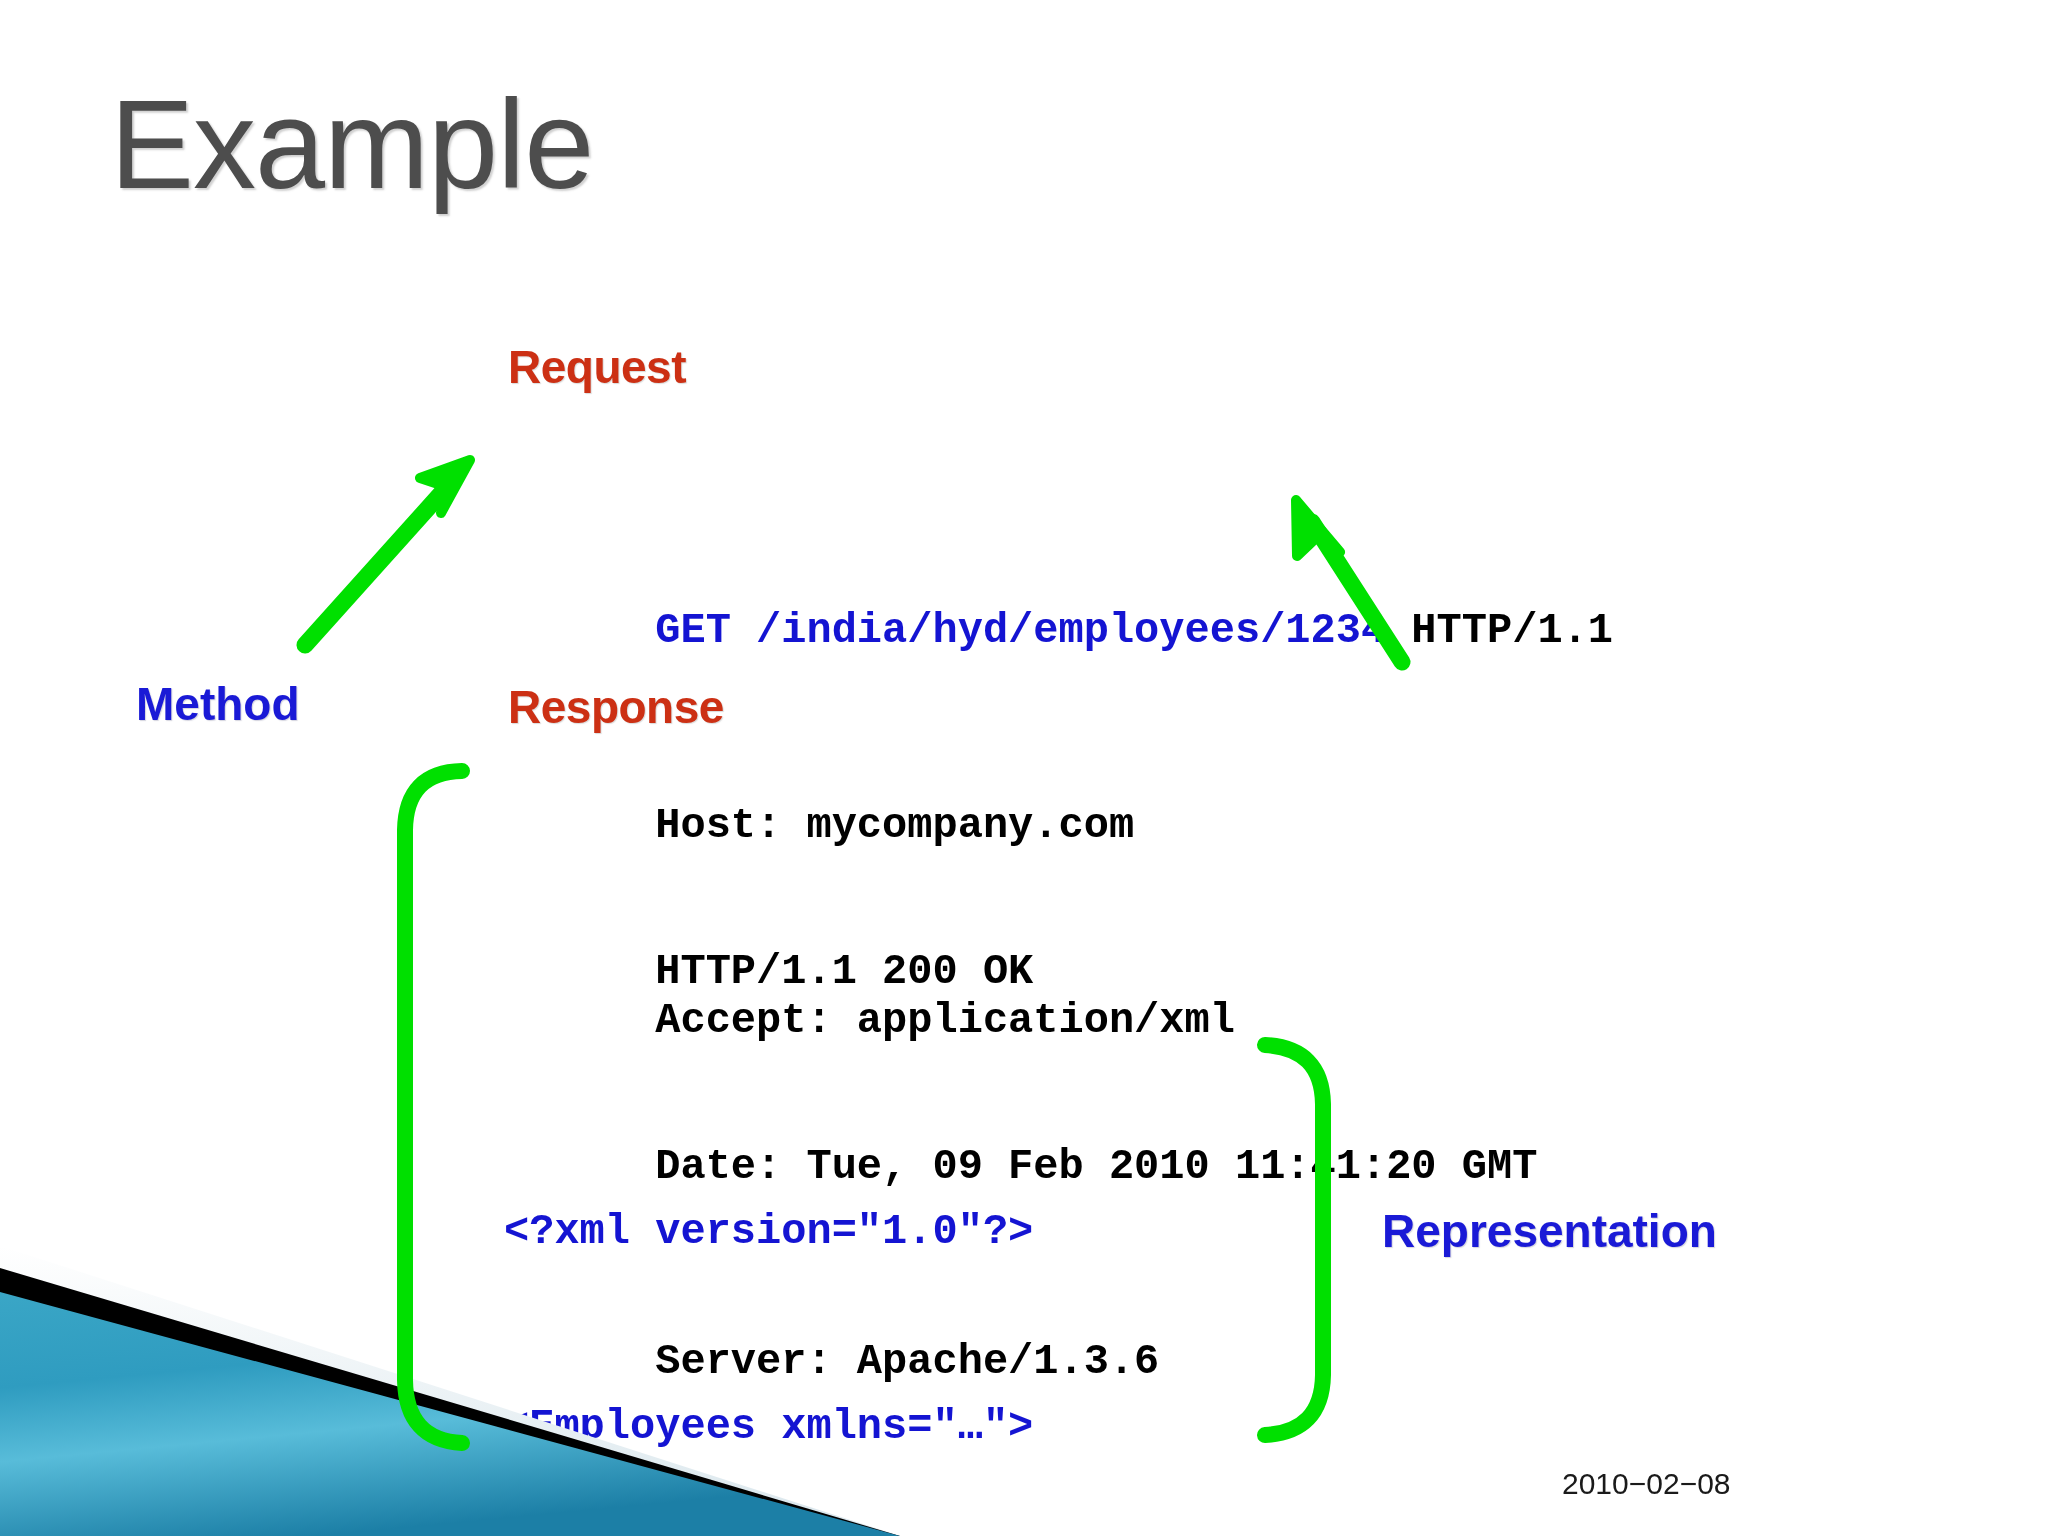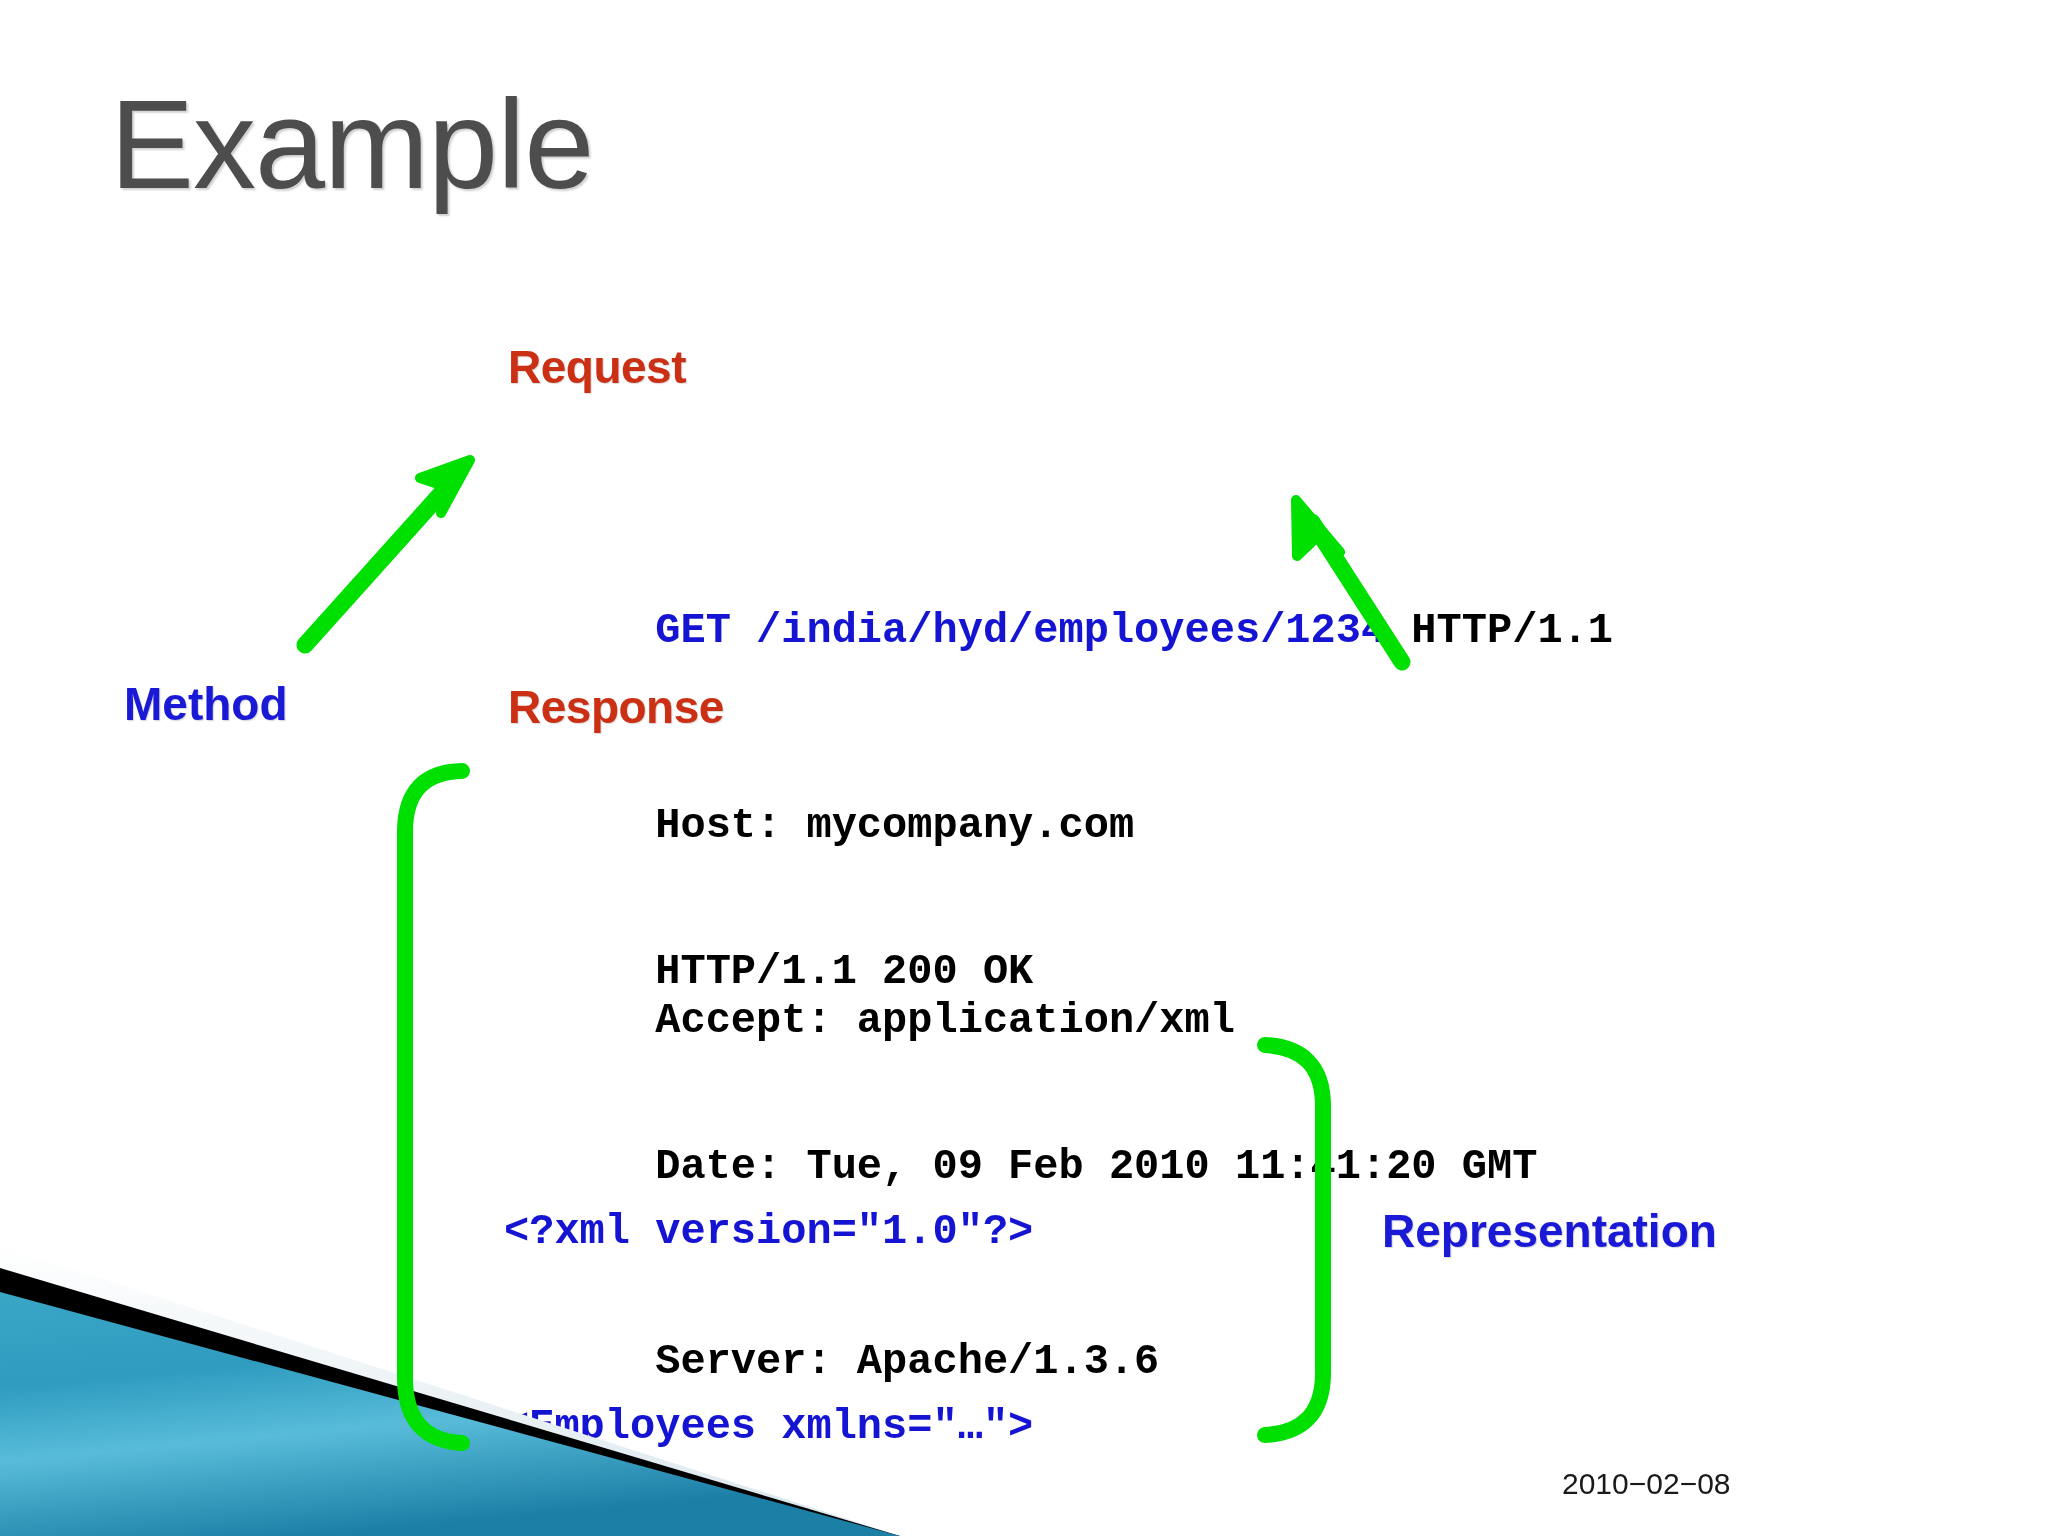--- a/index.html
+++ b/index.html
@@ -70,21 +70,21 @@
     position: absolute;
     font-family: "Liberation Sans", sans-serif;
     font-weight: bold;
     font-size: 46px;
     color: #1a1ad6;
     white-space: pre-line;
     text-align: center;
     line-height: 78px;
     text-shadow: 1px 1px 1px rgba(170,170,190,0.5);
   }
-  #annot-method { left: 124px; top: 665px; }
+  #annot-method { left: 136px; top: 665px; }
   #annot-resource { left: 1312px; top: 665px; }
   #annot-state { left: 168px; top: 1085px; }
   #annot-representation { left: 1382px; top: 1192px; }
 
   
   .footer-text {
     position: absolute;
     font-family: "Liberation Sans", sans-serif;
     font-size: 30px;
     color: #1a1a1a;

